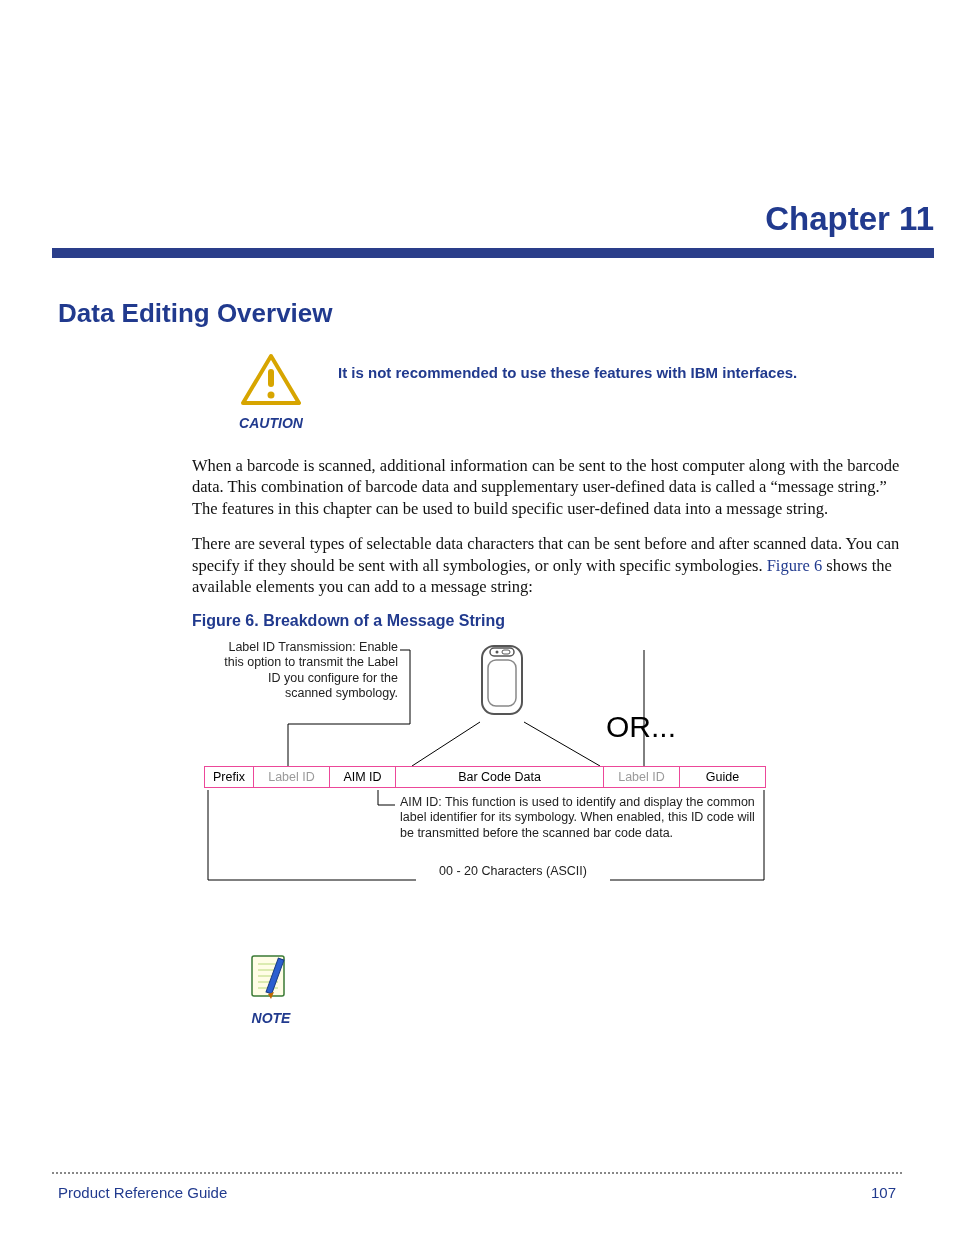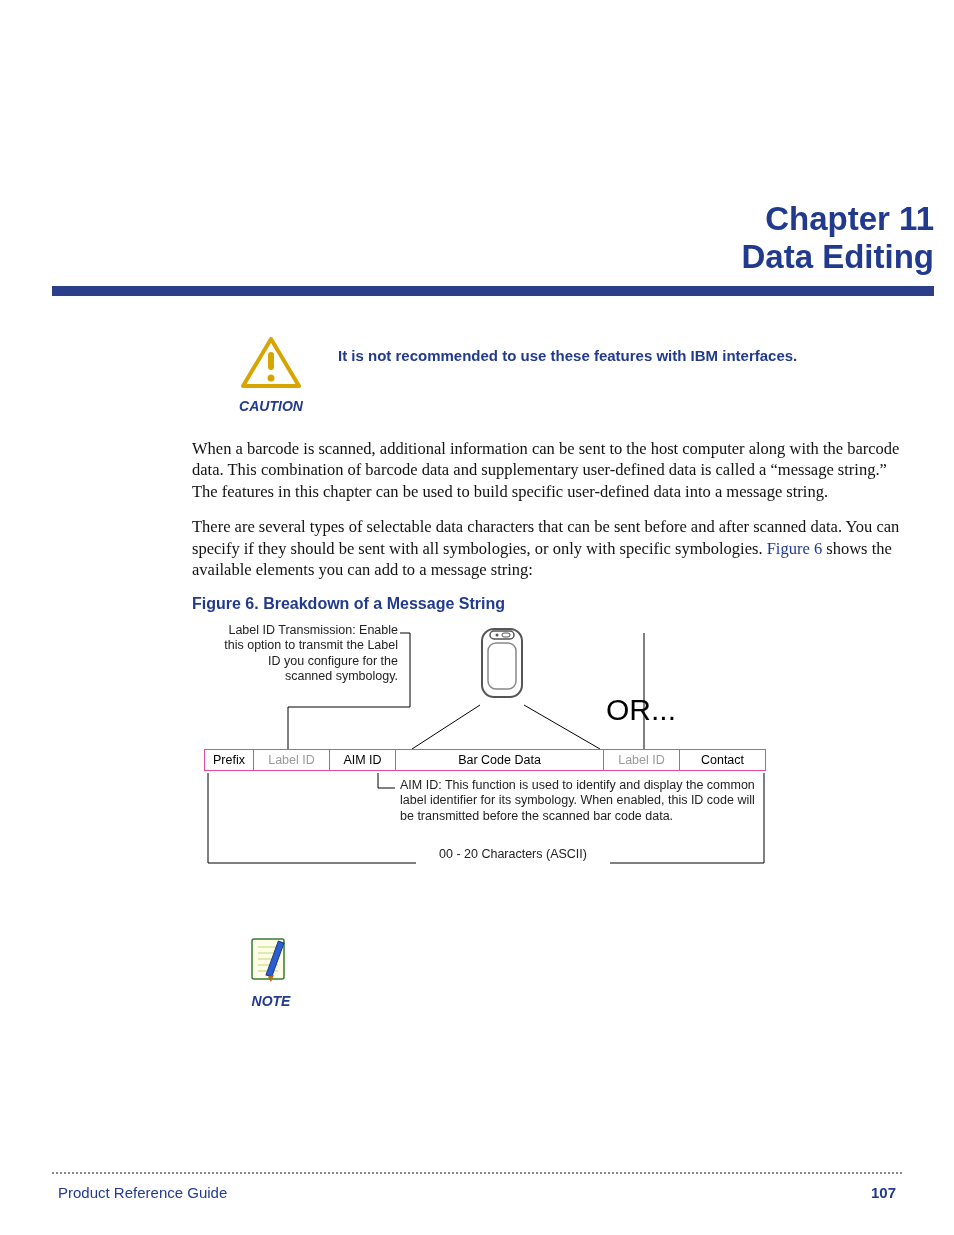--- a/index.html
+++ b/index.html
@@ -33,33 +33,33 @@
   .figure .scanner { position: absolute; }
   .figure .or { position: absolute; font-family: Arial, sans-serif; font-size: 30px; color: #000; }
   .figure .row { position: absolute; display: flex; }
   .figure .cell { border: 1px solid #ec4899; font-size: 12.5px; text-align: center; padding: 3px 0; background: #fff; }
   .figure .dim { color: #9a9a9a; }
   .figure svg.lines { position: absolute; left: 0; top: 0; }
 
   
   .dots { border-top: 2px dotted #888; margin: 28px 0 10px 0; }
   .footer { display: flex; justify-content: space-between; font-size: 15px; color: #213a8e; padding: 0 6px; }
-  .footer .pn { font-weight: 700; }
+  .footer .pn { font-weight: 400; }
 </style>
 </head>
 <body>
 
 <div class="page">
 
   <div class="chapter-head sans">
     <div>Chapter 11</div>
-    <div>Data Editing</div>
   </div>
   <div class="rule"></div>
 
+  <div class="section-h sans">Data Editing Overview</div>
 
   <div class="callout">
     <div class="iconcol">
       <svg width="62" height="54" viewBox="0 0 62 54">
         <polygon points="31,3 59,50 3,50" fill="none" stroke="#d7a500" stroke-width="4" stroke-linejoin="round"></polygon>
         <rect x="28" y="16" width="6" height="18" rx="3" fill="#d7a500"></rect>
         <circle cx="31" cy="42" r="3.5" fill="#d7a500"></circle>
       </svg>
       <div class="label sans">CAUTION</div>
     </div>
@@ -108,21 +108,21 @@
         <line x1="8" y1="240" x2="216" y2="240" stroke="#000"></line>
         <line x1="410" y1="240" x2="564" y2="240" stroke="#000"></line>
       </svg>
 
       <div class="row" style="left:4px; top:126px;">
         <div class="cell" style="width:50px;">Prefix</div>
         <div class="cell dim" style="width:76px; border-left:none;">Label ID</div>
         <div class="cell" style="width:66px; border-left:none;">AIM ID</div>
         <div class="cell" style="width:208px; border-left:none;">Bar Code Data</div>
         <div class="cell dim" style="width:76px; border-left:none;">Label ID</div>
-        <div class="cell" style="width:86px; border-left:none;">Contact</div>
+        <div class="cell" style="width:86px; border-left:none;">Guide</div>
       </div>
 
       <div class="annot" style="left:200px; top:155px; width:356px;">AIM ID: This function is used to identify and display the common label identifier for its symbology. When enabled, this ID code will be transmitted before the scanned bar code data.</div>
 
       <div class="annot" style="left:220px; top:224px; width:186px; text-align:center;">00 - 20 Characters (ASCII)</div>
     </div>
   </div>
 
   <div class="callout" style="margin-top:32px;">
     <div class="iconcol">

